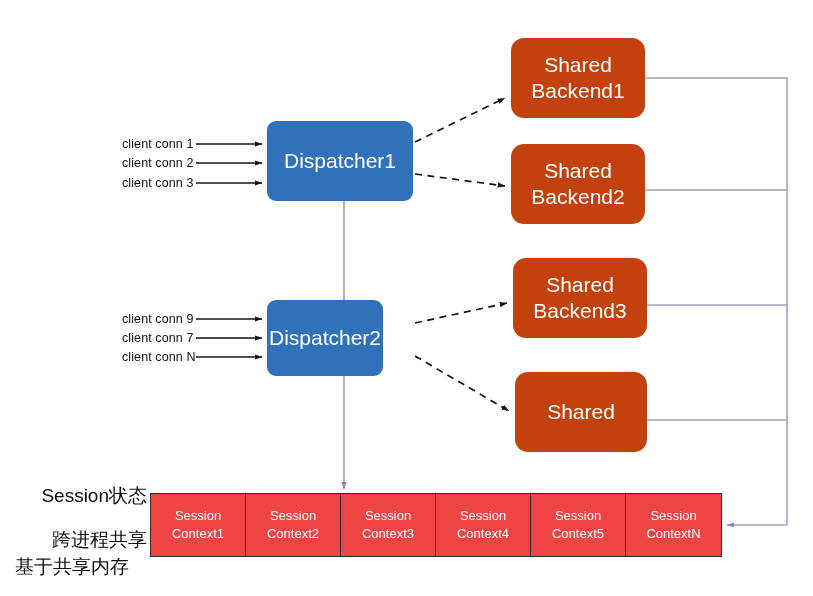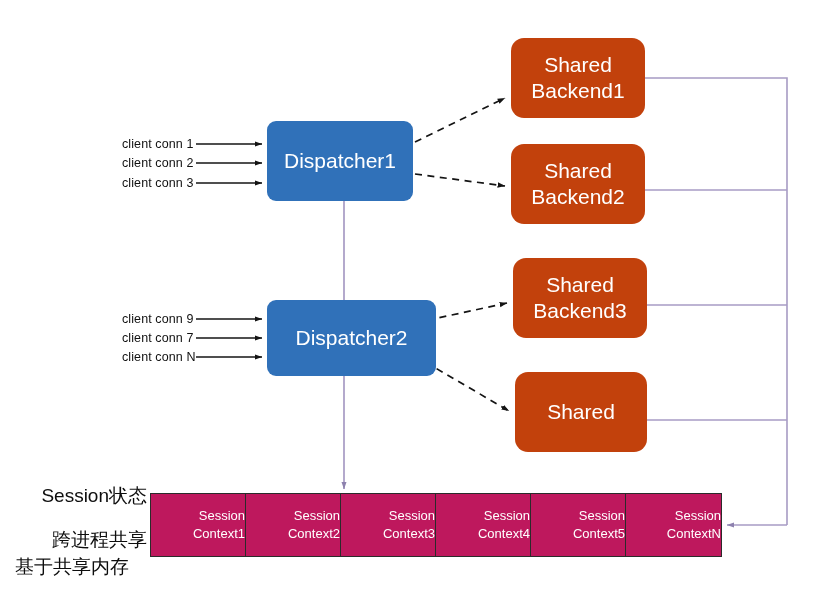--- a/index.html
+++ b/index.html
@@ -43,25 +43,25 @@
   }
   .backend {
     background: #c2410c;
     border-radius: 13px;
     font-size: 21px;
   }
   .backend .ln { display: block; }
   .session-cell {
     position: absolute;
     box-sizing: border-box;
-    background: #be185d;
+    background: #ef4444;
     border: 1px solid #2b2b2b;
     display: flex;
     flex-direction: column;
-    align-items: flex-end;
+    align-items: center;
     justify-content: center;
     color: #ffffff;
     font-size: 13px;
     line-height: 1.35;
     text-align: center;
   }
   .conn-label {
     position: absolute;
     font-size: 12.5px;
     color: #111111;
@@ -130,21 +130,21 @@
   <div class="conn-label" style="left:122px; top:176px;">client conn 3</div>
 
   <div class="conn-label" style="left:122px; top:312px;">client conn 9</div>
   <div class="conn-label" style="left:122px; top:331px;">client conn 7</div>
   <div class="conn-label" style="left:122px; top:350px;">client conn N</div>
 
   <div class="node dispatcher" style="left:267px; top:121px; width:146px; height:80px;">
     <span>Dispatcher1</span>
   </div>
 
-  <div class="node dispatcher" style="left:267px; top:300px; width:169px; height:76px;">
+  <div class="node dispatcher" style="left:267px; top:300px; width:116px; height:76px;">
     <span>Dispatcher2</span>
   </div>
 
   <div class="node backend" style="left:511px; top:38px; width:134px; height:80px;">
     <span class="ln">Shared</span>
     <span class="ln">Backend1</span>
   </div>
 
   <div class="node backend" style="left:511px; top:144px; width:134px; height:80px;">
     <span class="ln">Shared</span>

